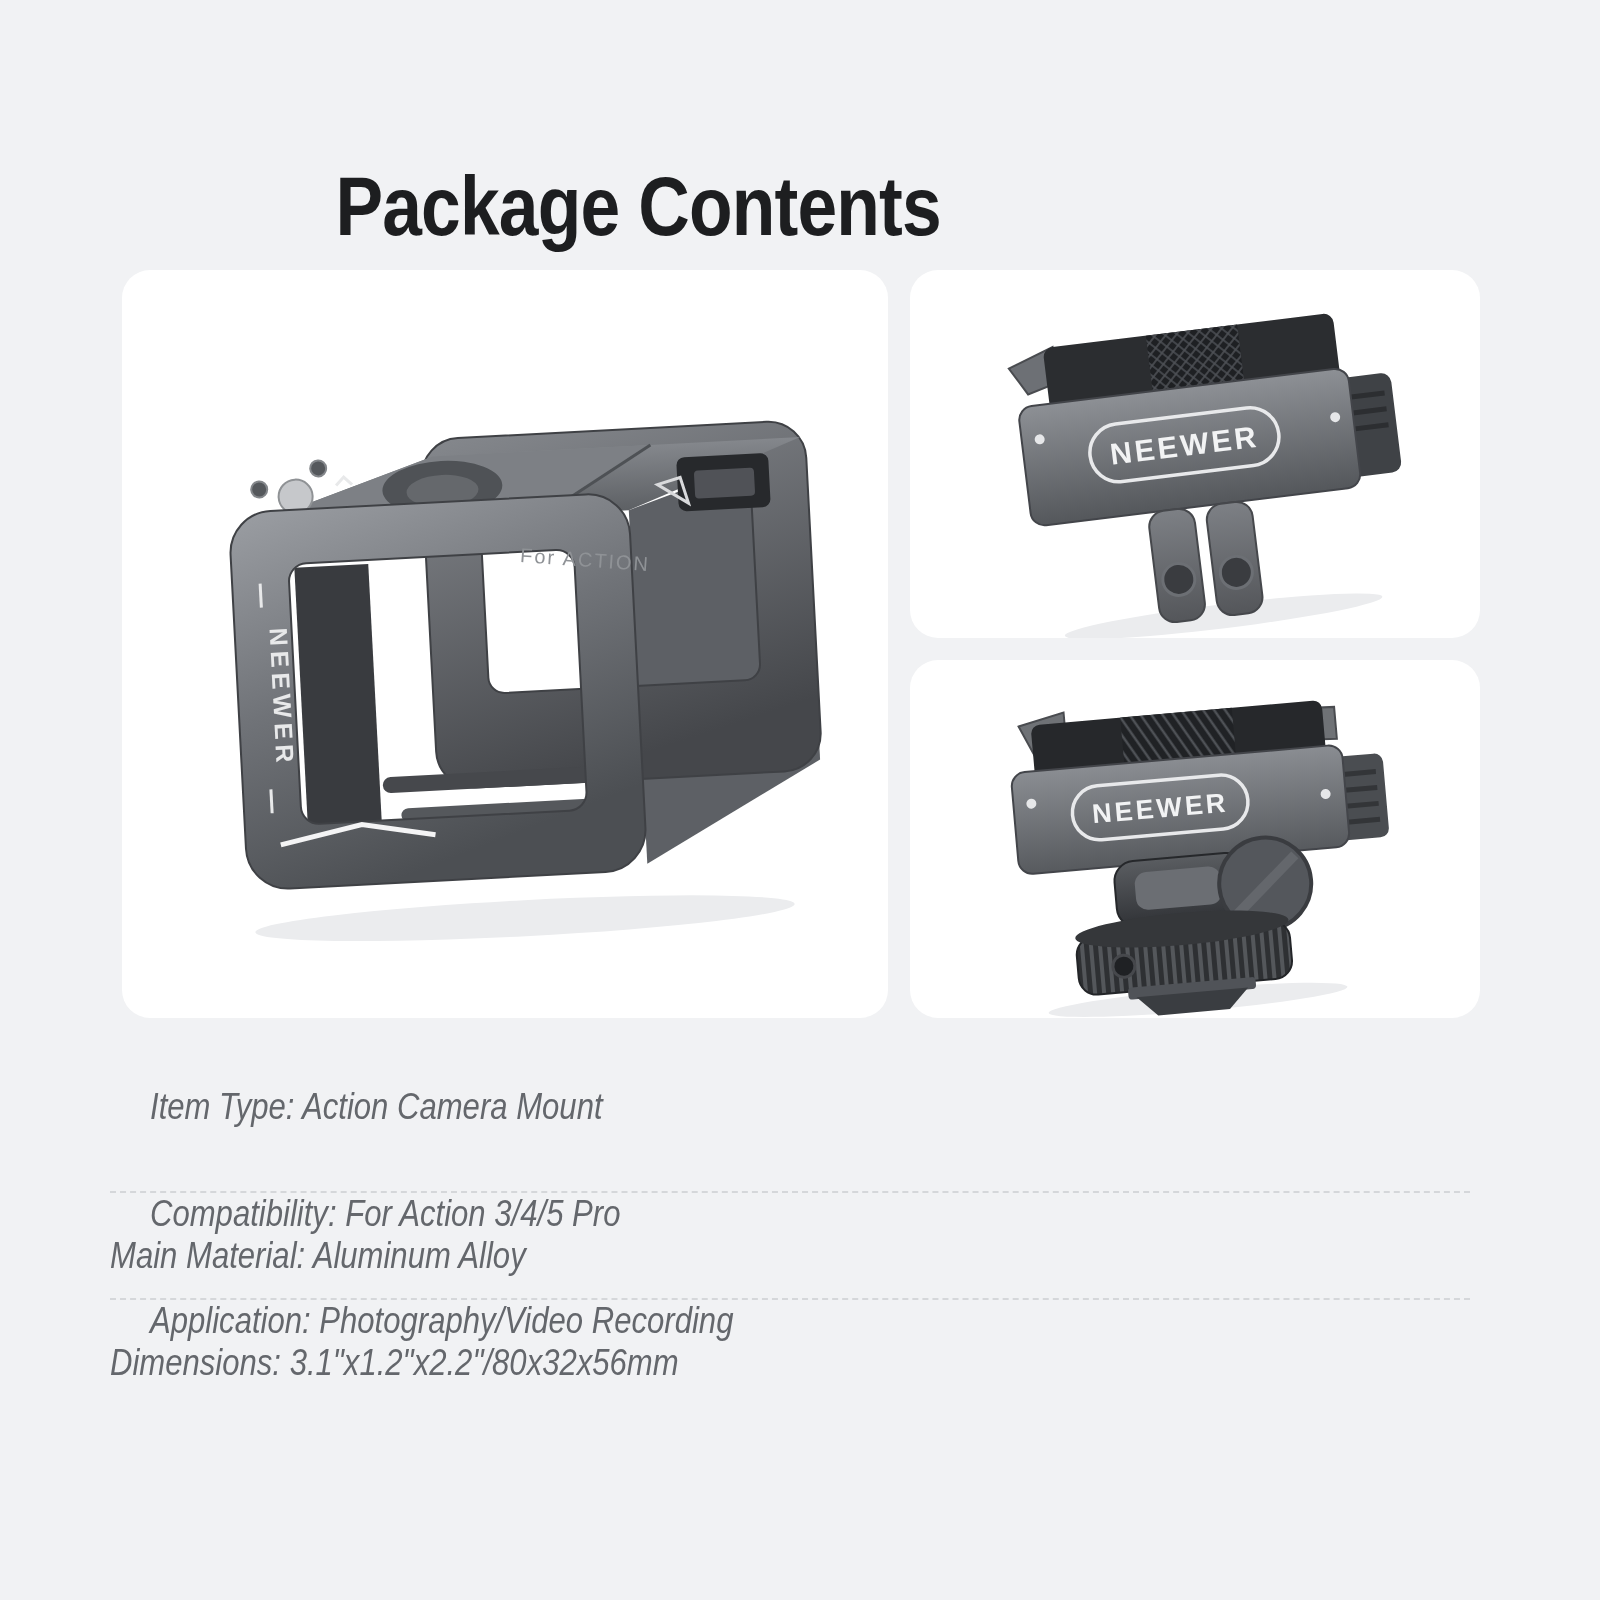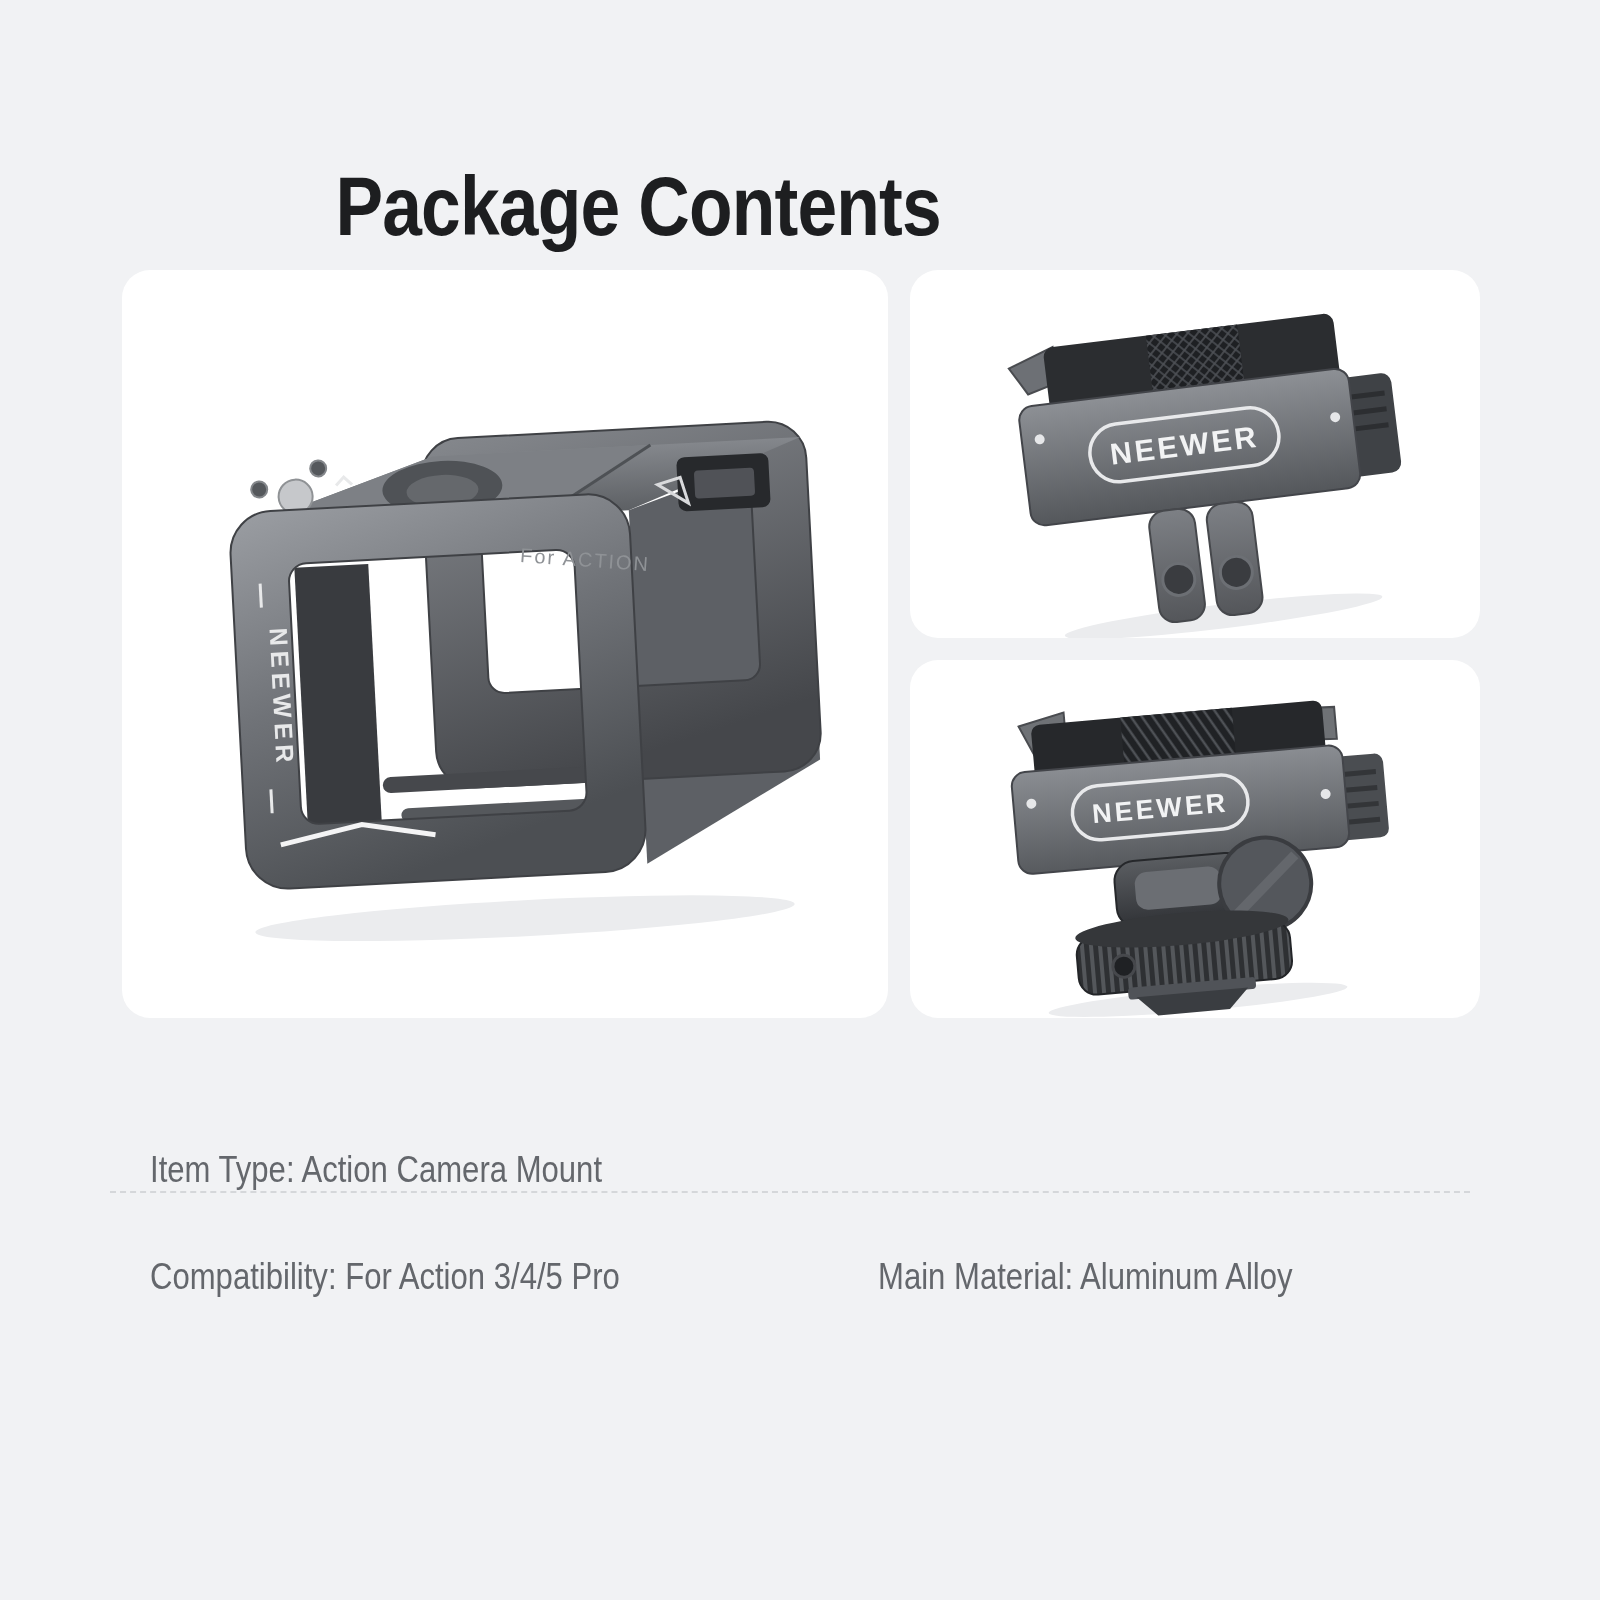--- a/index.html
+++ b/index.html
@@ -28,23 +28,23 @@
   .card-left  {left:122px;top:270px;width:766px;height:748px;}
   .card-tr    {left:910px;top:270px;width:570px;height:368px;}
   .card-br    {left:910px;top:660px;width:570px;height:358px;}
   .card svg{position:absolute;inset:0;width:100%;height:100%;}
 
   
   .specs{
     position:absolute;left:110px;top:1086px;width:1360px;
   }
   .spec-row{
-    display:flex;align-items:flex-end;height:105px;
-  }
-  .spec-row + .spec-row{border-top:2px dashed #d5d7da;}
+    display:flex;align-items:flex-start;height:105px;font-style:italic;
+  }
+  .spec-row + .spec-row{border-top:2px dashed #d5d7da;flex-direction:column;}
   .spec-cell{overflow:visible;white-space:nowrap;}
   .spec-cell.left {width:768px;padding-left:40px;box-sizing:border-box;}
   .spec-cell.right{flex:1;}
   .spec-text{
     display:inline-block;
     font-size:37px;color:#64676c;font-weight:500;
     transform:scaleX(0.84);transform-origin:0 50%;
     letter-spacing:0px;
   }
 </style>
@@ -215,15 +215,19 @@
   </div>
 
   <div class="specs">
     <div class="spec-row">
       <div class="spec-cell left"><span class="spec-text">Item Type: Action Camera Mount</span></div>
     </div>
     <div class="spec-row">
       <div class="spec-cell left"><span class="spec-text">Compatibility: For Action 3/4/5 Pro</span></div>
       <div class="spec-cell right"><span class="spec-text">Main Material: Aluminum Alloy</span></div>
     </div>
+    <div class="spec-row">
+      <div class="spec-cell left"><span class="spec-text">Application: Photography/Video Recording</span></div>
+      <div class="spec-cell right"><span class="spec-text">Dimensions: 3.1"x1.2"x2.2"/80x32x56mm</span></div>
+    </div>
   </div>
 
 </div>
 
 </body></html>

